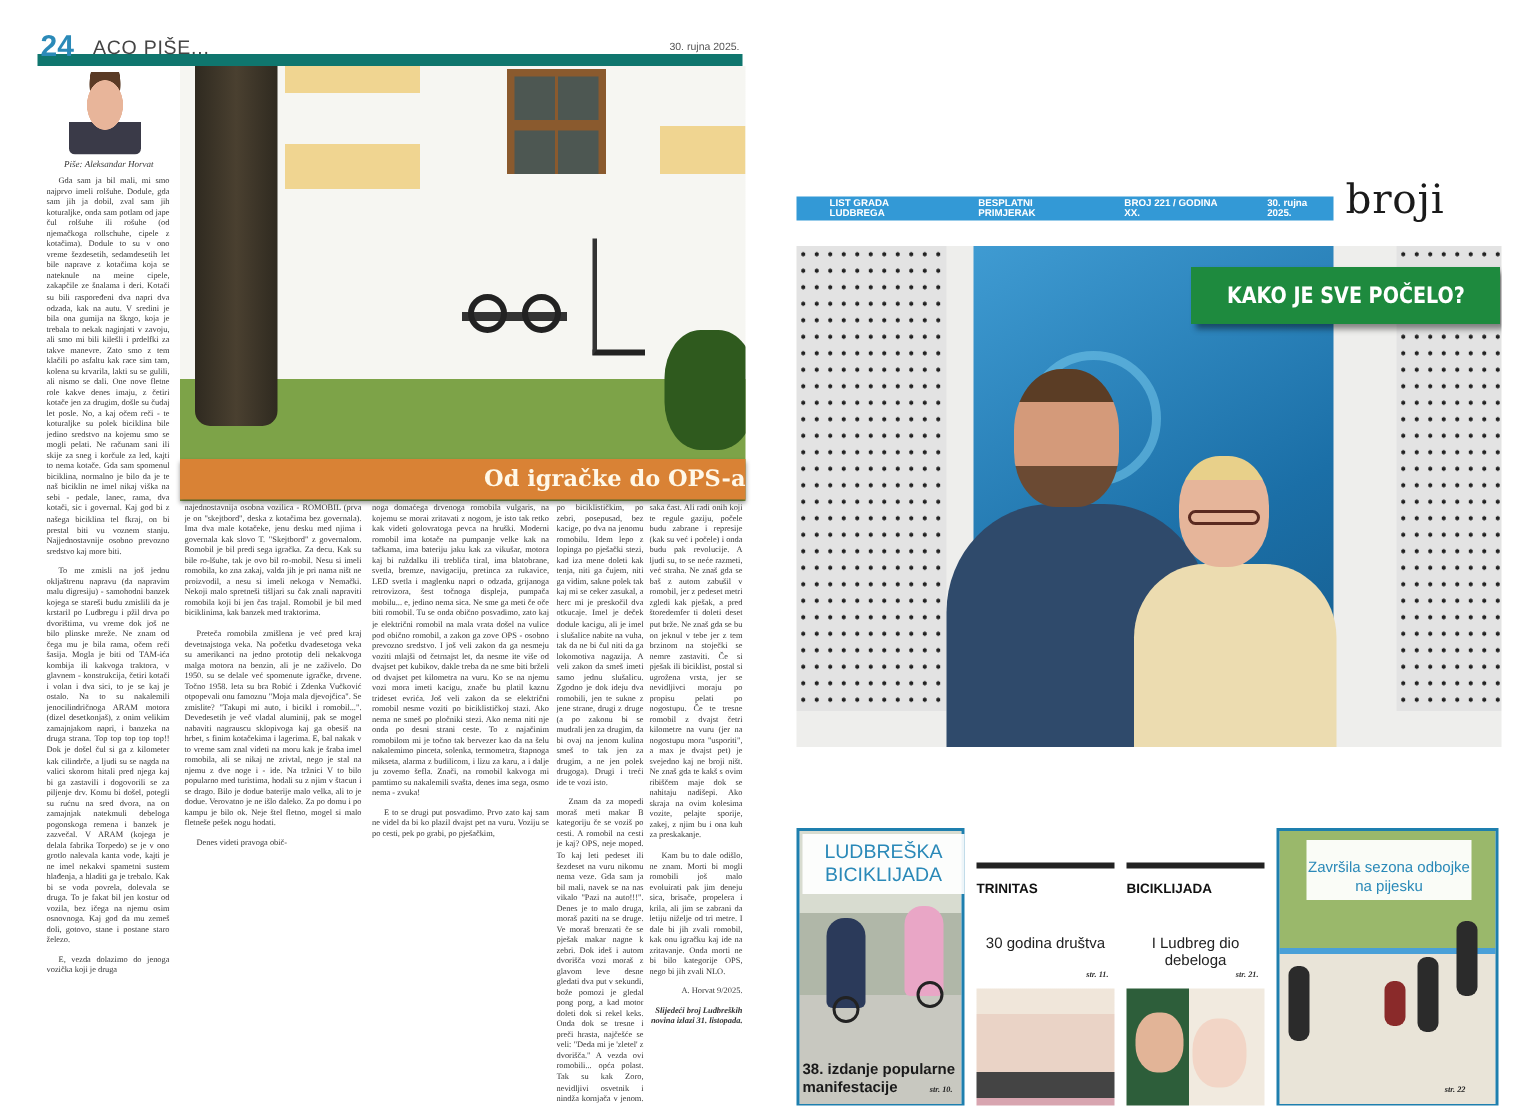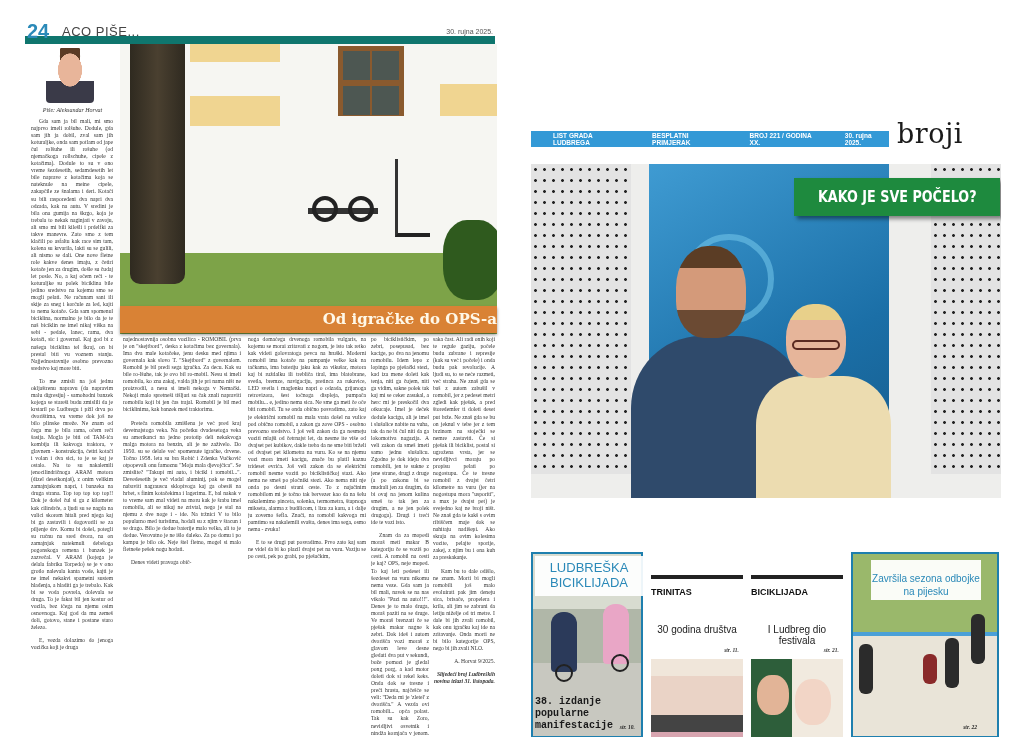--- a/index.html
+++ b/index.html
@@ -69,21 +69,21 @@
   .woman .body { position: absolute; left: 0; top: 72px; width: 135px; height: 140px; border-radius: 35% 35% 0 0; background: #ecdcb0; }
   .headline-tag { position: absolute; left: 263px; top: 14px; width: 206px; height: 38px; background: #1e8a3e; box-shadow: 3px 3px 4px rgba(0,0,0,0.45); text-align: center; }
   .headline-tag span { font-family: "DejaVu Sans", sans-serif; font-weight: bold; font-size: 15px; line-height: 38px; color: #fff; transform: scaleX(0.85); display: inline-block; }
   .name-bar { position: absolute; left: 14px; top: 296px; width: 434px; height: 38px; background: #1a7ab8; box-shadow: 0 3px 6px rgba(0,0,0,0.35); text-align: center; }
   .name-bar span { font-family: "DejaVu Sans", sans-serif; font-weight: bold; font-size: 15px; line-height: 38px; color: #fff; letter-spacing: 4px; }
 
   
   .teaser { position: absolute; top: 552px; height: 186px; }
   .t1 { left: 16px; width: 112px; border: 2px solid #1e7fae; background: linear-gradient(#d8dcd0 0 30%, #b0b7a8 30% 60%, #c8c8c0 60%); }
   .t1 .t-title { position: absolute; left: 2px; top: 2px; width: 108px; height: 40px; background: rgba(255,255,255,0.92); font-family: "Liberation Sans", sans-serif; font-size: 13px; line-height: 15px; color: #2a89b8; text-align: center; padding-top: 4px; }
-  .t1 .t-sub { position: absolute; left: 2px; bottom: 4px; font-family: Liberation Mono, monospace; font-weight: bold; font-size: 10px; line-height: 12px; color: #1a1a1a; }
+  .t1 .t-sub { position: absolute; left: 2px; bottom: 4px; font-family: Liberation Sans, sans-serif; font-weight: bold; font-size: 10px; line-height: 12px; color: #1a1a1a; }
   .t1 .cyclist { position: absolute; width: 26px; height: 60px; border-radius: 12px 12px 4px 4px; }
   .t1 .wheel { position: absolute; width: 18px; height: 18px; border: 2px solid #222; border-radius: 50%; }
 
   .t-mid { width: 92px; border-top: 4px solid #222; margin-top: 23px; }
   .t2 { left: 136px; } .t3 { left: 236px; }
   .t-mid .t-title { position: absolute; left: 0; top: 8px; font-family: "Liberation Sans", sans-serif; font-weight: bold; font-size: 9px; color: #111; }
   .t-mid .t-sub { position: absolute; left: 0; top: 45px; width: 92px; text-align: center; font-family: "Liberation Sans", sans-serif; font-size: 10px; color: #222; }
   .t-mid .t-ref { position: absolute; right: 4px; top: 68px; font-size: 5.5px; font-style: italic; font-weight: bold; color: #333; }
   .t-mid .t-photo { position: absolute; left: 0; top: 80px; width: 92px; height: 86px; }
   .t2 .t-photo { background: linear-gradient(#f0e6da 0 20%, #ead3c6 20% 65%, #444 65% 85%, #d8a5b0 85%); }
@@ -196,21 +196,21 @@
 
   <div class="teaser t-mid t2">
     <div class="t-title">TRINITAS</div>
     <div class="t-sub">30 godina društva</div>
     <div class="t-ref">str. 11.</div>
     <div class="t-photo"></div>
   </div>
 
   <div class="teaser t-mid t3">
     <div class="t-title">BICIKLIJADA</div>
-    <div class="t-sub">I Ludbreg dio festivala</div>
+    <div class="t-sub">I Ludbreg dio debeloga</div>
     <div class="t-ref">str. 21.</div>
     <div class="t-photo"></div>
   </div>
 
   <div class="teaser t4">
     <div class="net"></div>
     <div class="player" style="left:92px;top:84px;"></div>
     <div class="player" style="left:118px;top:60px;"></div>
     <div class="player" style="left:6px;top:90px;"></div>
     <div class="player" style="left:70px;top:100px;height:30px;background:#8a2a2a;"></div>

